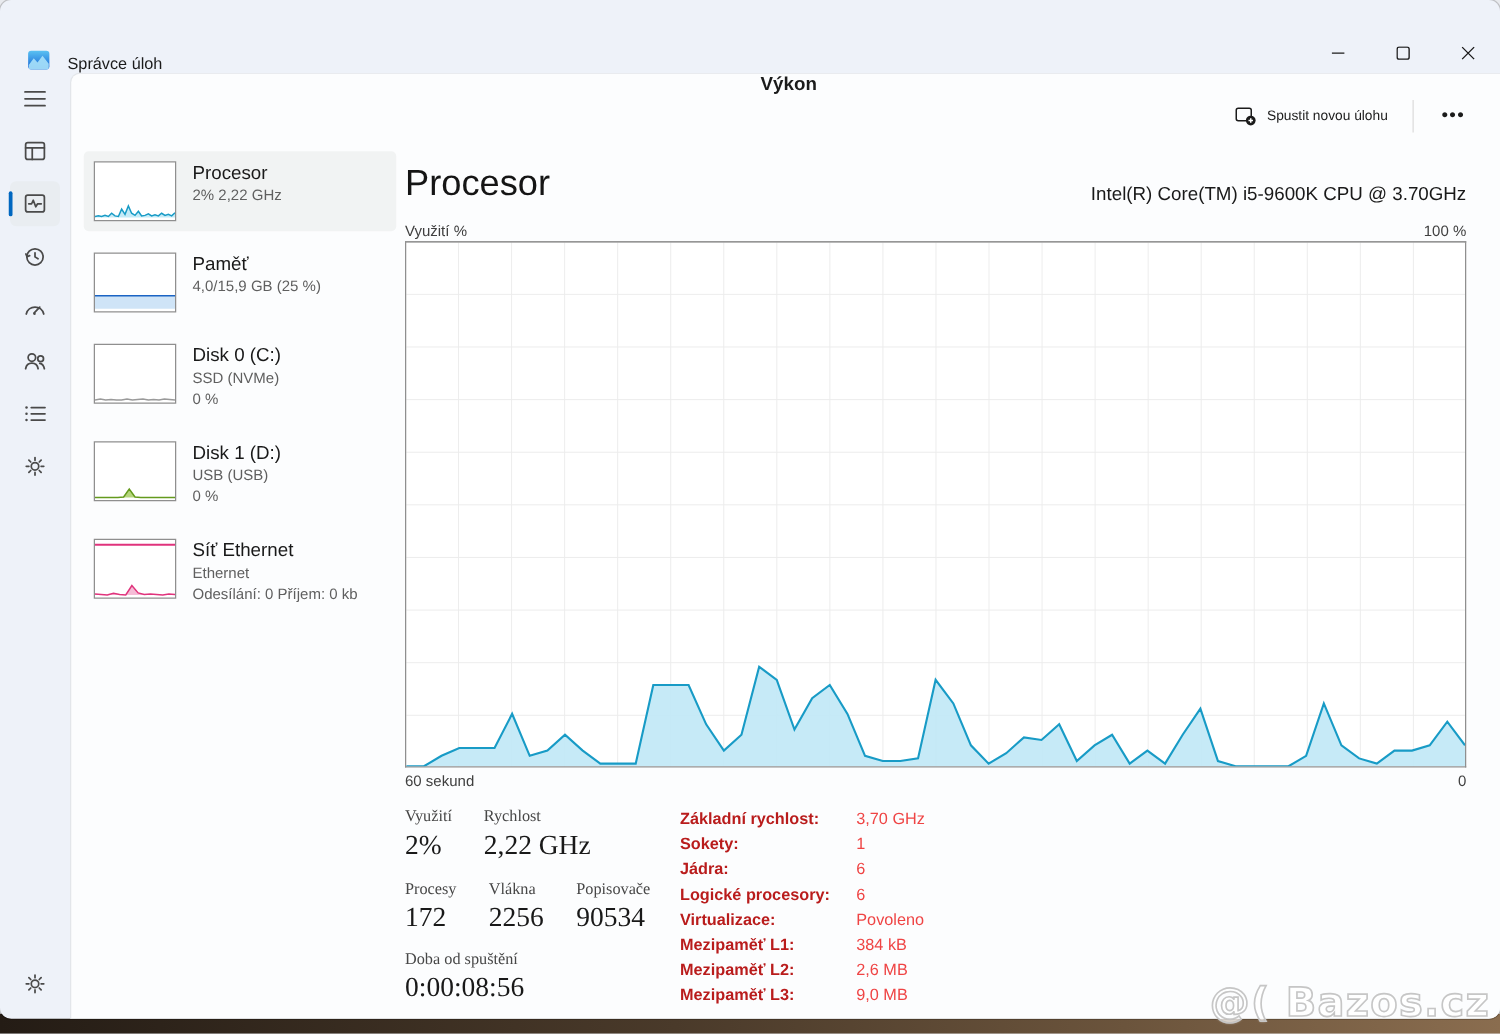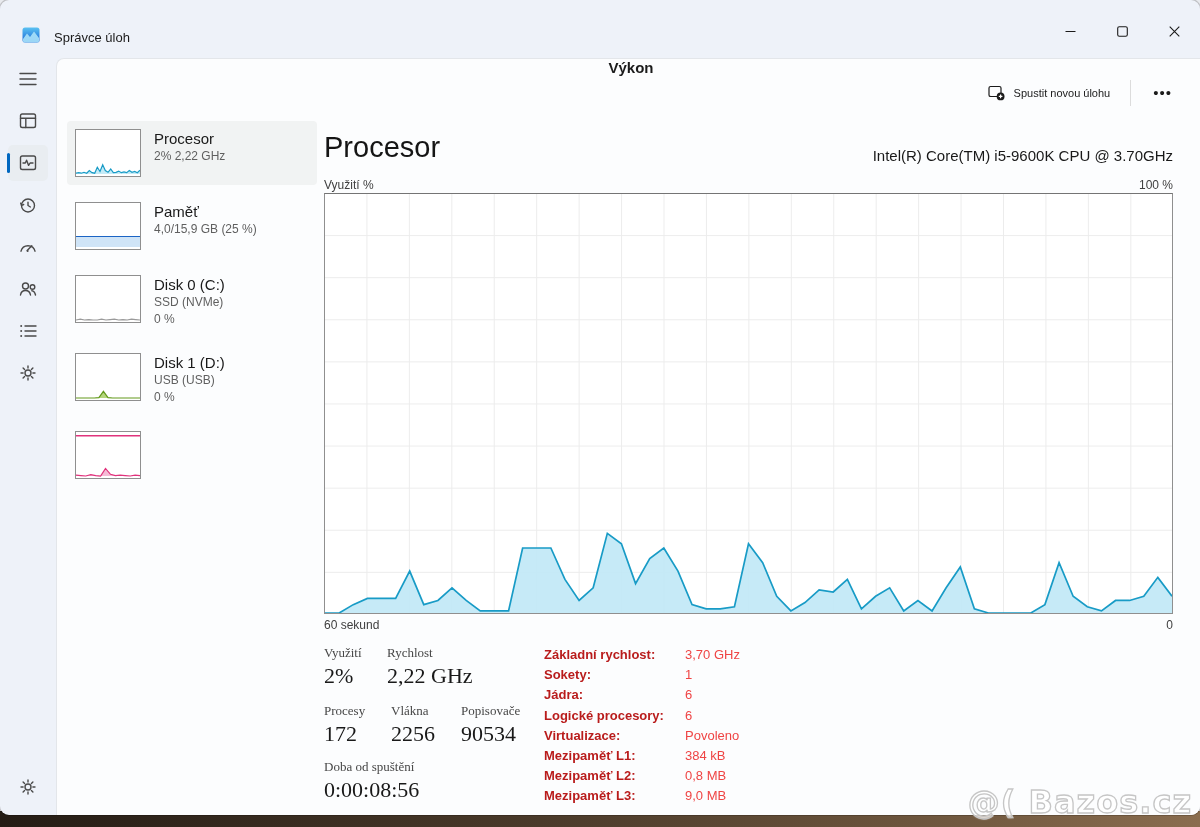--- a/index.html
+++ b/index.html
@@ -14,21 +14,21 @@
   .photo-strip{
     position:absolute; left:0; right:0; bottom:0; height:16px;
     background:linear-gradient(90deg,#241c15 0%,#4a3a2a 45%,#6b543c 75%,#8a6d4f 100%);
   }
   .window{
     position:absolute; left:0; top:0; width:1200px; height:815px;
     background:#eef2f9; border-radius:9px; overflow:hidden;
     box-shadow:0 0 0 1px rgba(0,0,0,.18);
   }
   
-  .titlebar{ position:absolute; left:0; top:0; right:0; height:62px; display:flex; align-items:center;border-radius:6px; }
+  .titlebar{ position:absolute; left:0; top:0; right:0; height:62px; display:flex; align-items:flex-end;border-radius:6px; }
   .titlebar-left{ display:flex; align-items:center; gap:14px; padding:12px 0 0 22px; }
   .app-title{ font-size:13px; color:#1b1b1b; }
   .win-controls{ margin-left:auto; display:flex; }
   .win-btn{ width:52px; height:40px; display:flex; align-items:center; justify-content:center; background:transparent; border:none; cursor:pointer; }
   .win-btn svg{ stroke:#1b1b1b; }
   
   .rail{ position:absolute; left:0; top:58px; bottom:0; width:56px; display:flex; flex-direction:column; }
   .rail-btn{ position:relative; width:40px; height:36px; margin:3px 8px; border-radius:5px; display:flex; align-items:center; justify-content:center; background:transparent; border:none; cursor:pointer; }
   .rail-btn.selected{ background:#e9edf1; }
   .rail-btn.selected::before{ content:""; position:absolute; left:-1px; top:8px; width:3px; height:20px; border-radius:2px; background:#0067c0; }
@@ -265,20 +265,25 @@
         </div>
       </div>
       <div class="dev-item">
         <div class="thumb">
             <svg viewBox="0 0 64 46">
               <polygon points="0,44 0.0,43.2 4.9,43.6 9.8,44.0 14.8,42.7 19.7,43.6 24.6,44.0 29.5,36.4 34.5,42.3 39.4,43.6 44.3,43.2 49.2,43.6 54.2,44.0 59.1,43.2 64.0,43.6 64,44" fill="#f5bcd6"></polygon>
               <polyline points="0.0,43.2 4.9,43.6 9.8,44.0 14.8,42.7 19.7,43.6 24.6,44.0 29.5,36.4 34.5,42.3 39.4,43.6 44.3,43.2 49.2,43.6 54.2,44.0 59.1,43.2 64.0,43.6" fill="none" stroke="#e0337c" stroke-width="1.2"></polyline>
               <line x1="0" y1="3.7" x2="64" y2="3.7" stroke="#e0337c" stroke-width="1.6"></line>
             </svg>
           </div>
+        <div class="dev-text">
+          <div class="t">Síť Ethernet</div>
+          <div class="s">Ethernet</div>
+          <div class="s">Odesílání: 0 Příjem: 0 kb</div>
+        </div>
       </div>
     </div>
 
     <div class="main-title">Procesor</div>
     <div class="cpu-name">Intel(R) Core(TM) i5-9600K CPU @ 3.70GHz</div>
 
     <div class="chart-toplabels">
       <span>Využití %</span>
       <span>100 %</span>
     </div>
@@ -327,21 +332,21 @@
         <span class="dv">1</span>
       <span class="dl">Jádra:</span>
         <span class="dv">6</span>
       <span class="dl">Logické procesory:</span>
         <span class="dv">6</span>
       <span class="dl">Virtualizace:</span>
         <span class="dv">Povoleno</span>
       <span class="dl">Mezipaměť L1:</span>
         <span class="dv">384 kB</span>
       <span class="dl">Mezipaměť L2:</span>
-        <span class="dv">0,8 MB</span>
+        <span class="dv">2,6 MB</span>
       <span class="dl">Mezipaměť L3:</span>
         <span class="dv">9,0 MB</span>
     </div>
 
   </div>
 </div>
 
 <div class="watermark">@( Bazos.cz</div>
 
 </body></html>

